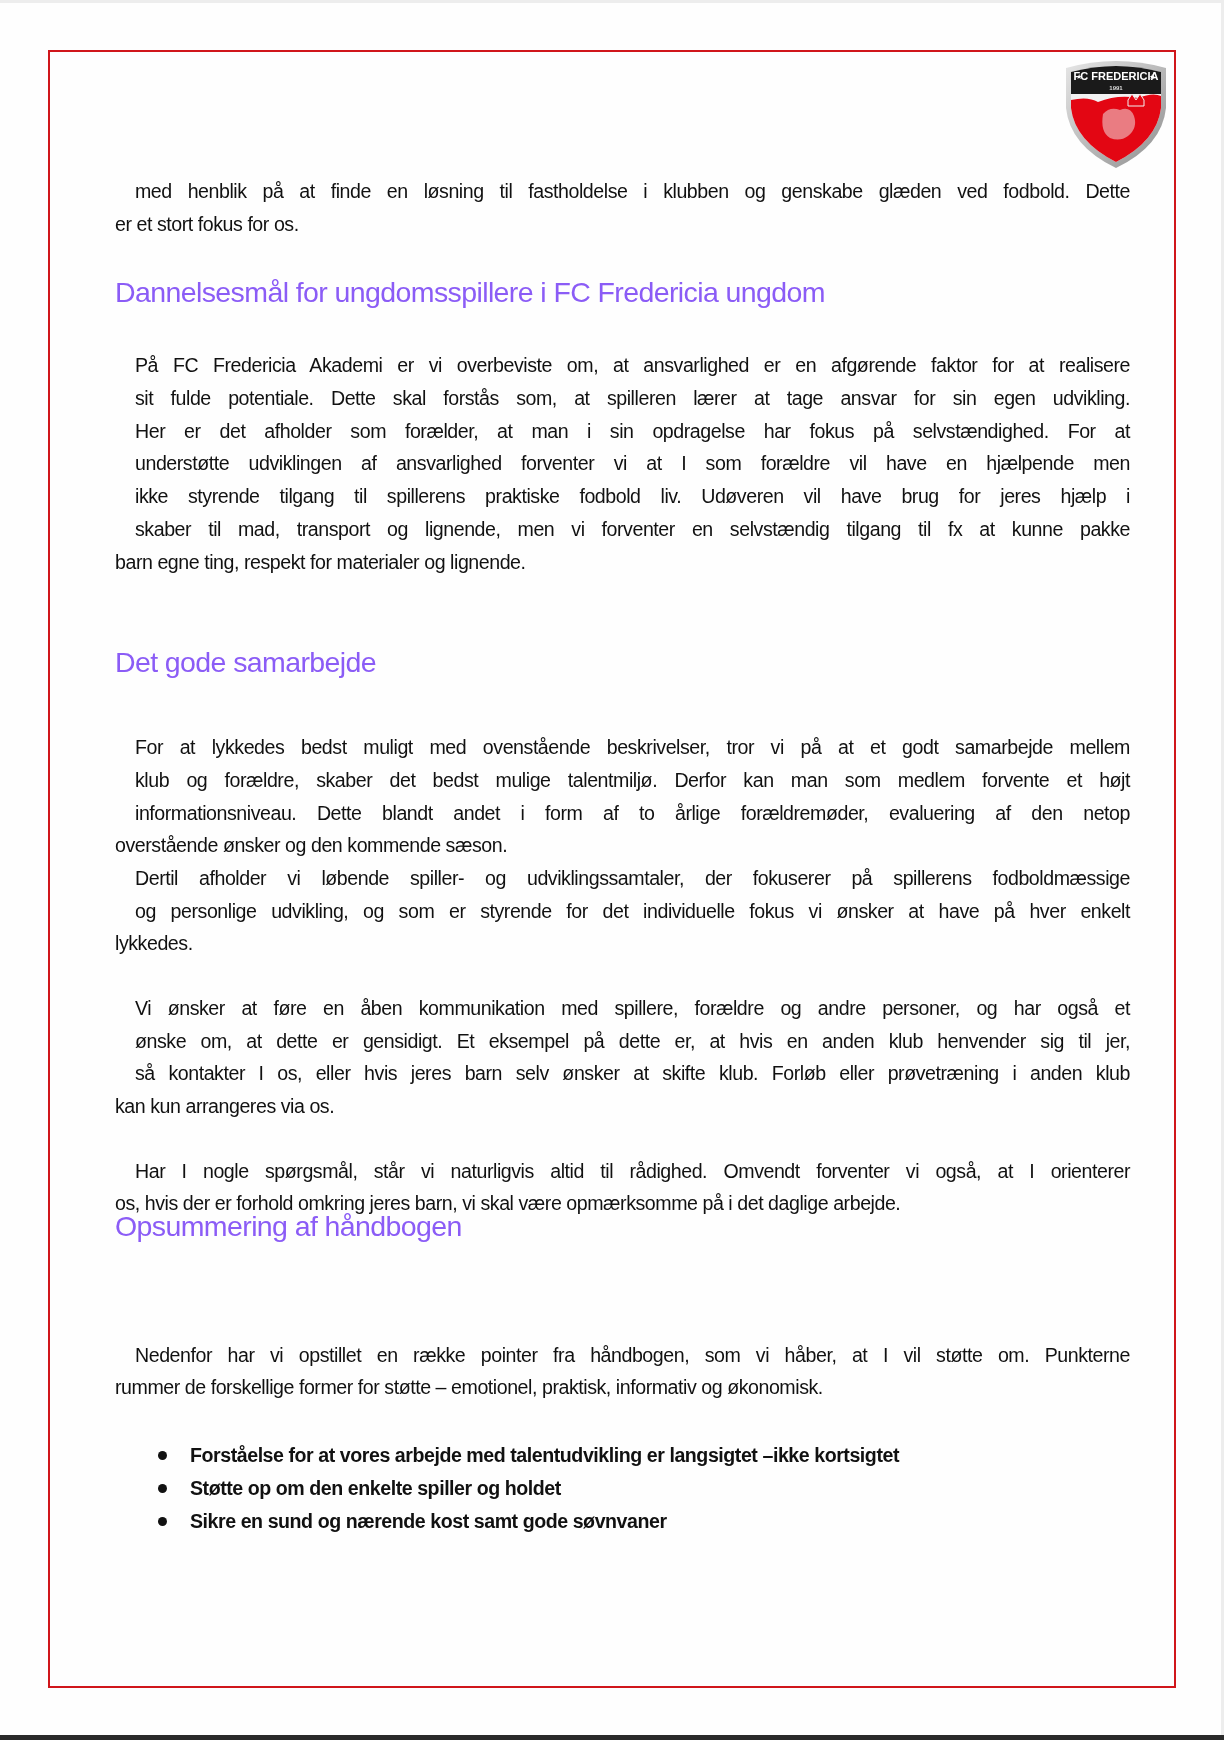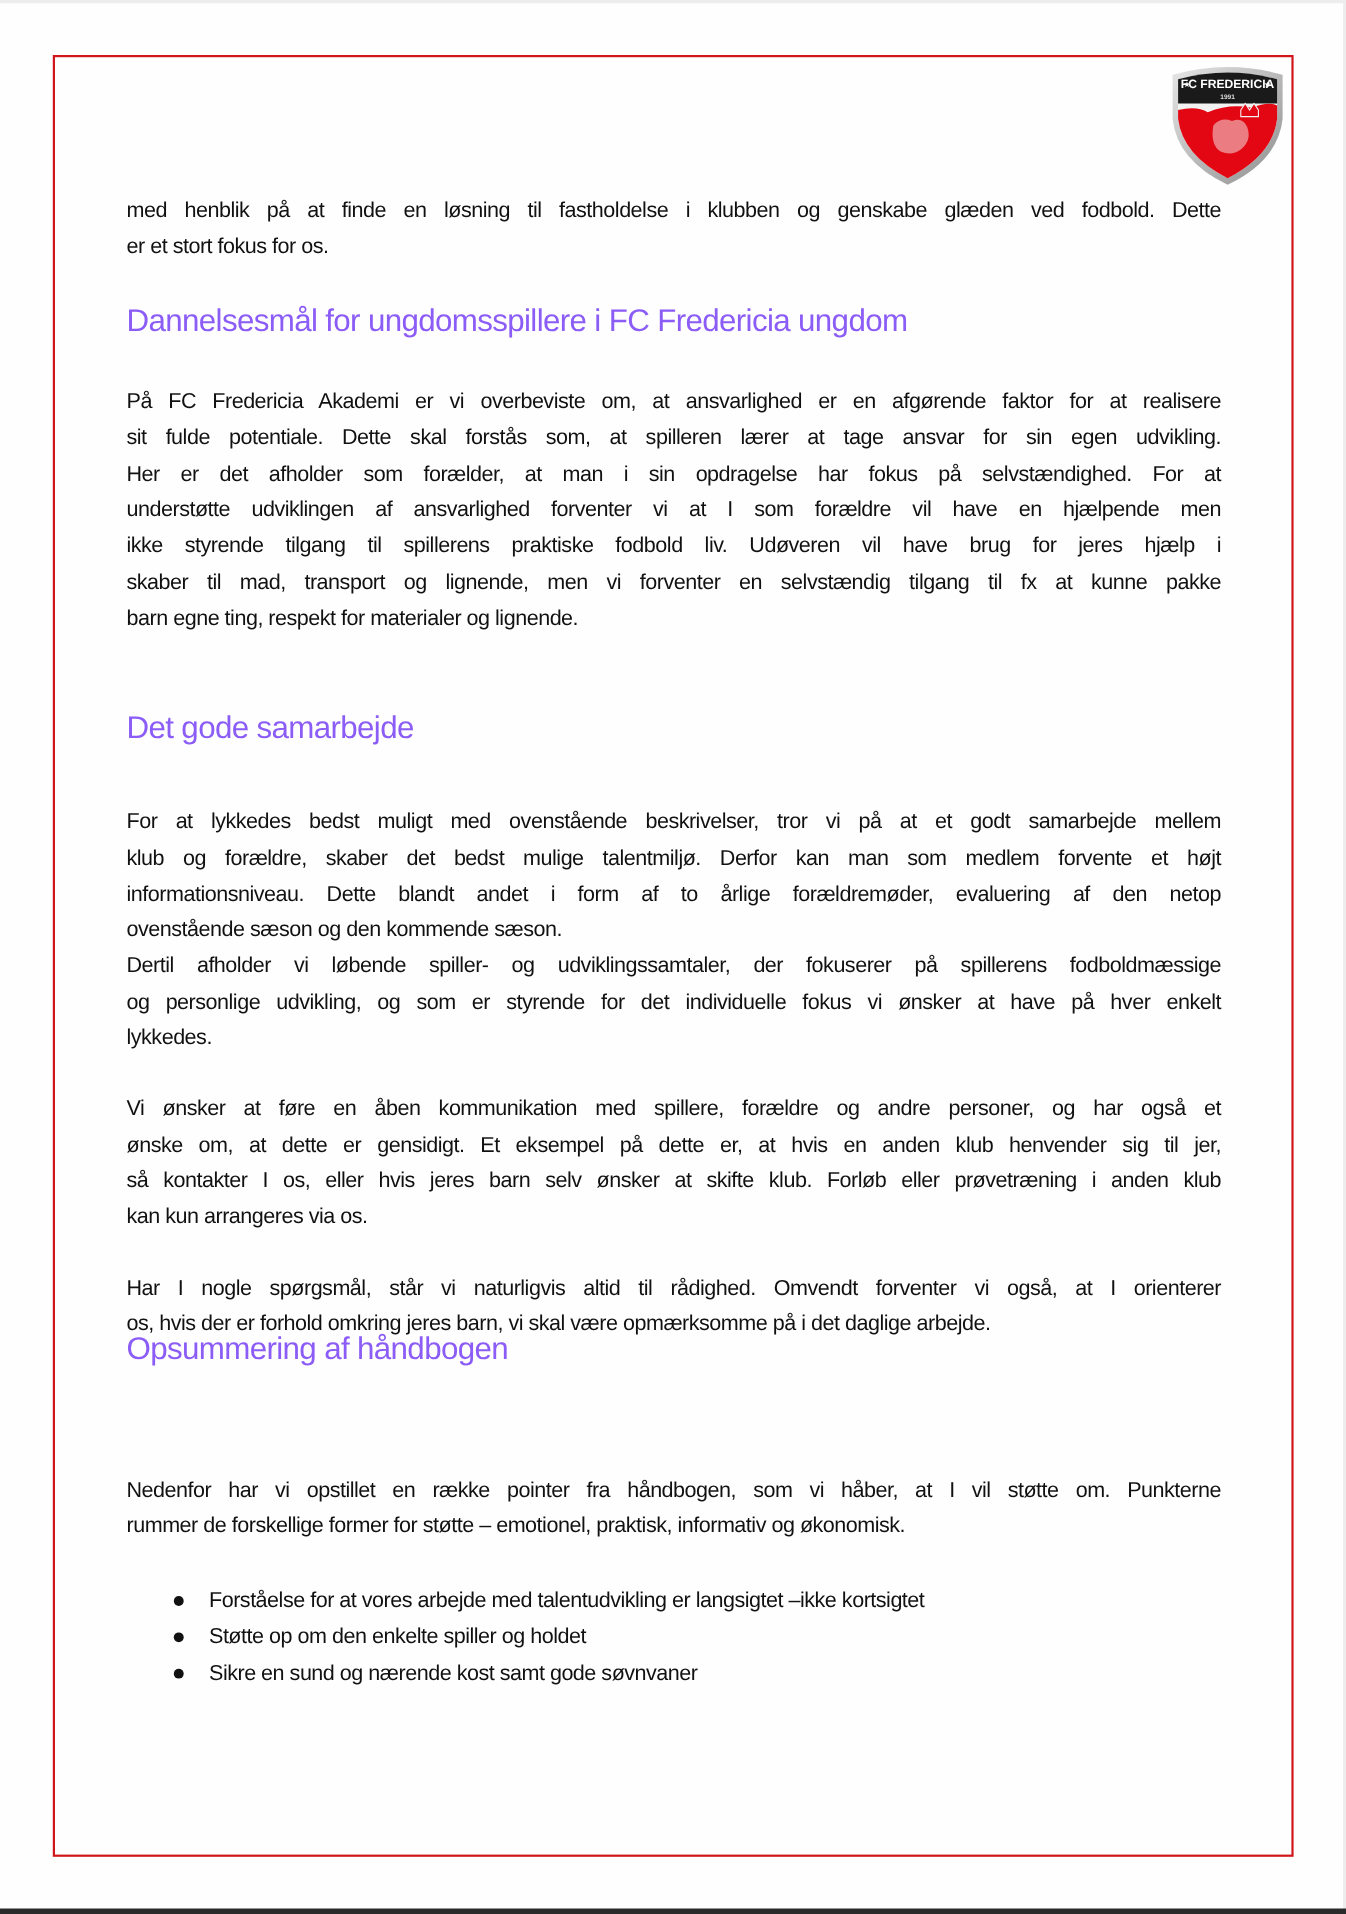--- a/index.html
+++ b/index.html
@@ -12,24 +12,24 @@
   .top-strip { position:absolute; left:0; top:0; width:1224px; height:3px; background:#ededed; }
   .right-strip { position:absolute; right:0; top:0; width:3px; height:1740px; background:#ededed; }
   .bottom-bar { position:absolute; left:0; top:1735px; width:1224px; height:5px; background:#2a2a2a; }
   .page-border {
     position:absolute; left:48px; top:50px; width:1124px; height:1634px;
     border:2px solid #d0161b; box-sizing:content-box;
   }
   .logo { position:absolute; left:1058px; top:56px; width:116px; height:114px; }
   .content { position:absolute; left:115px; top:0; width:995px; }
   .p-line { position:absolute; left:0; width:995px; font-size:19.6px; line-height:33px; white-space:nowrap; letter-spacing:-0.45px; }
-  .just { text-align:justify; text-align-last:justify; }
+  .just { text-align:justify; text-align-last:justify;margin-left:20px; }
   .h2 { position:absolute; left:0; font-size:28.5px; white-space:nowrap; letter-spacing:-0.6px; color:#8b5cf6; }
   .bullet { position:absolute; left:43px; width:9px; height:9px; border-radius:50%; background:#111; }
-  .bullet-text { position:absolute; left:75px; font-size:19.6px; line-height:33px; white-space:nowrap; letter-spacing:-0.45px; }
+  .bullet-text { position:absolute; left:75px; font-size:19.6px; line-height:33px; white-space:nowrap; letter-spacing:-0.45px;font-weight:bold; }
 </style>
 </head>
 <body>
 
 <div class="top-strip"></div>
 <div class="right-strip"></div>
 <div class="bottom-bar"></div>
 
 <div class="page-border"></div>
 
@@ -63,21 +63,21 @@
   <div class="p-line just" style="top:415px">Her er det afholder som forælder, at man i sin opdragelse har fokus på selvstændighed. For at</div>
   <div class="p-line just" style="top:447px">understøtte udviklingen af ansvarlighed forventer vi at I som forældre vil have en hjælpende men</div>
   <div class="p-line just" style="top:480px">ikke styrende tilgang til spillerens praktiske fodbold liv. Udøveren vil have brug for jeres hjælp i</div>
   <div class="p-line just" style="top:513px">skaber til mad, transport og lignende, men vi forventer en selvstændig tilgang til fx at kunne pakke</div>
   <div class="p-line" style="top:546px">barn egne ting, respekt for materialer og lignende.</div>
 
   <div class="h2" style="top:646px">Det gode samarbejde</div>
   <div class="p-line just" style="top:731px">For at lykkedes bedst muligt med ovenstående beskrivelser, tror vi på at et godt samarbejde mellem</div>
   <div class="p-line just" style="top:764px">klub og forældre, skaber det bedst mulige talentmiljø. Derfor kan man som medlem forvente et højt</div>
   <div class="p-line just" style="top:797px">informationsniveau. Dette blandt andet i form af to årlige forældremøder, evaluering af den netop</div>
-  <div class="p-line" style="top:829px">ovenstående sæson og den kommende sæson.</div>
+  <div class="p-line" style="top:829px">overstående ønsker og den kommende sæson.</div>
   <div class="p-line just" style="top:862px">Dertil afholder vi løbende spiller- og udviklingssamtaler, der fokuserer på spillerens fodboldmæssige</div>
   <div class="p-line just" style="top:895px">og personlige udvikling, og som er styrende for det individuelle fokus vi ønsker at have på hver enkelt</div>
   <div class="p-line" style="top:927px">lykkedes.</div>
 
   <div class="p-line just" style="top:992px">Vi ønsker at føre en åben kommunikation med spillere, forældre og andre personer, og har også et</div>
   <div class="p-line just" style="top:1025px">ønske om, at dette er gensidigt. Et eksempel på dette er, at hvis en anden klub henvender sig til jer,</div>
   <div class="p-line just" style="top:1057px">så kontakter I os, eller hvis jeres barn selv ønsker at skifte klub. Forløb eller prøvetræning i anden klub</div>
   <div class="p-line" style="top:1090px">kan kun arrangeres via os.</div>
 
   <div class="p-line just" style="top:1155px">Har I nogle spørgsmål, står vi naturligvis altid til rådighed. Omvendt forventer vi også, at I orienterer</div>

